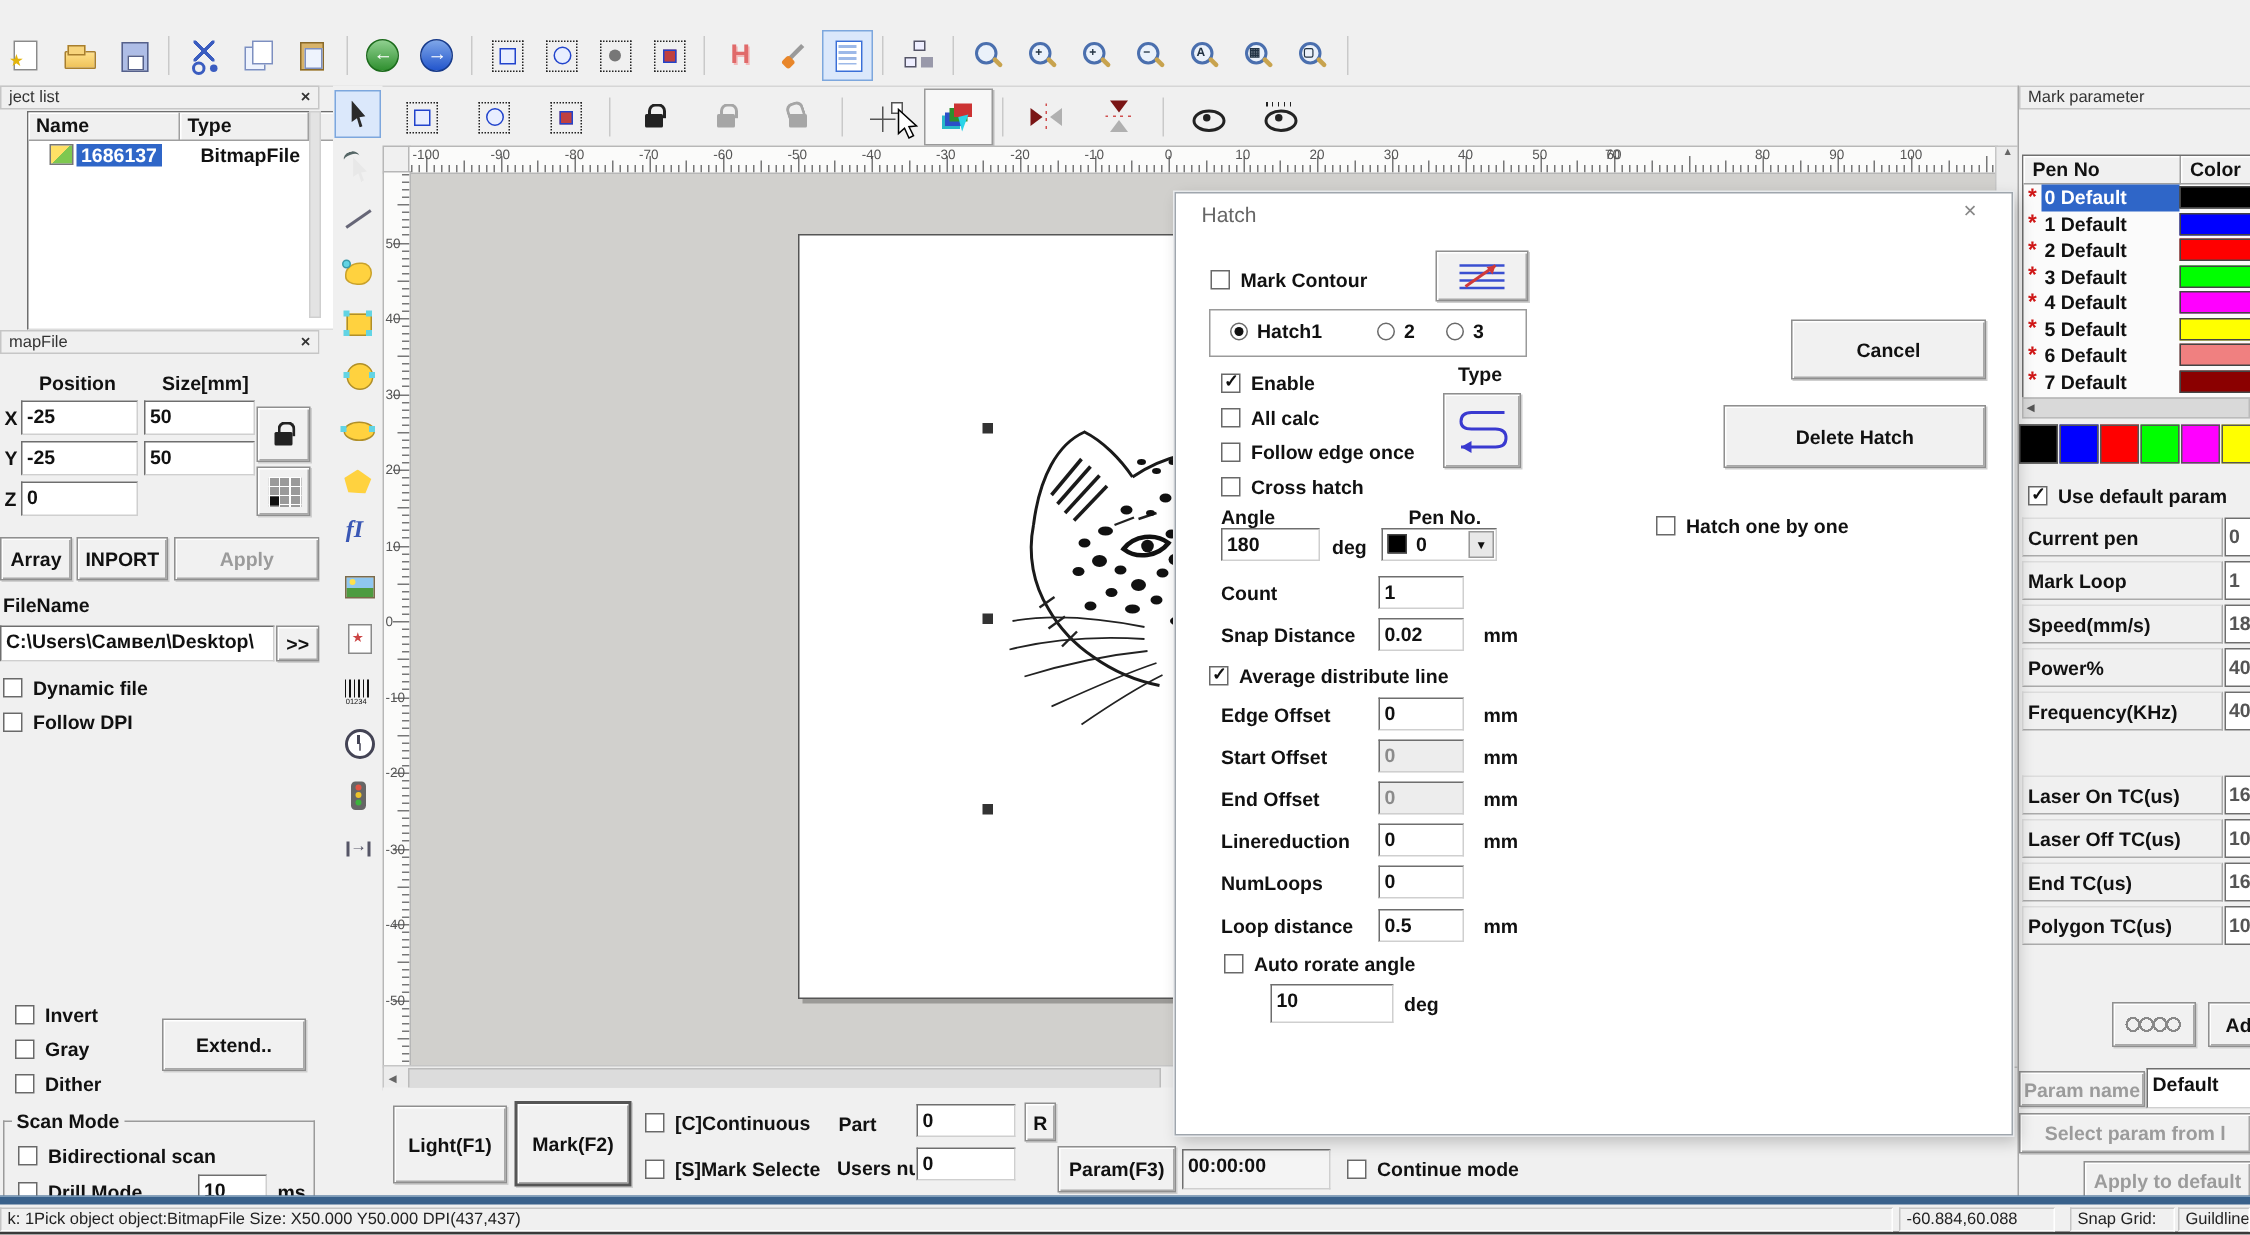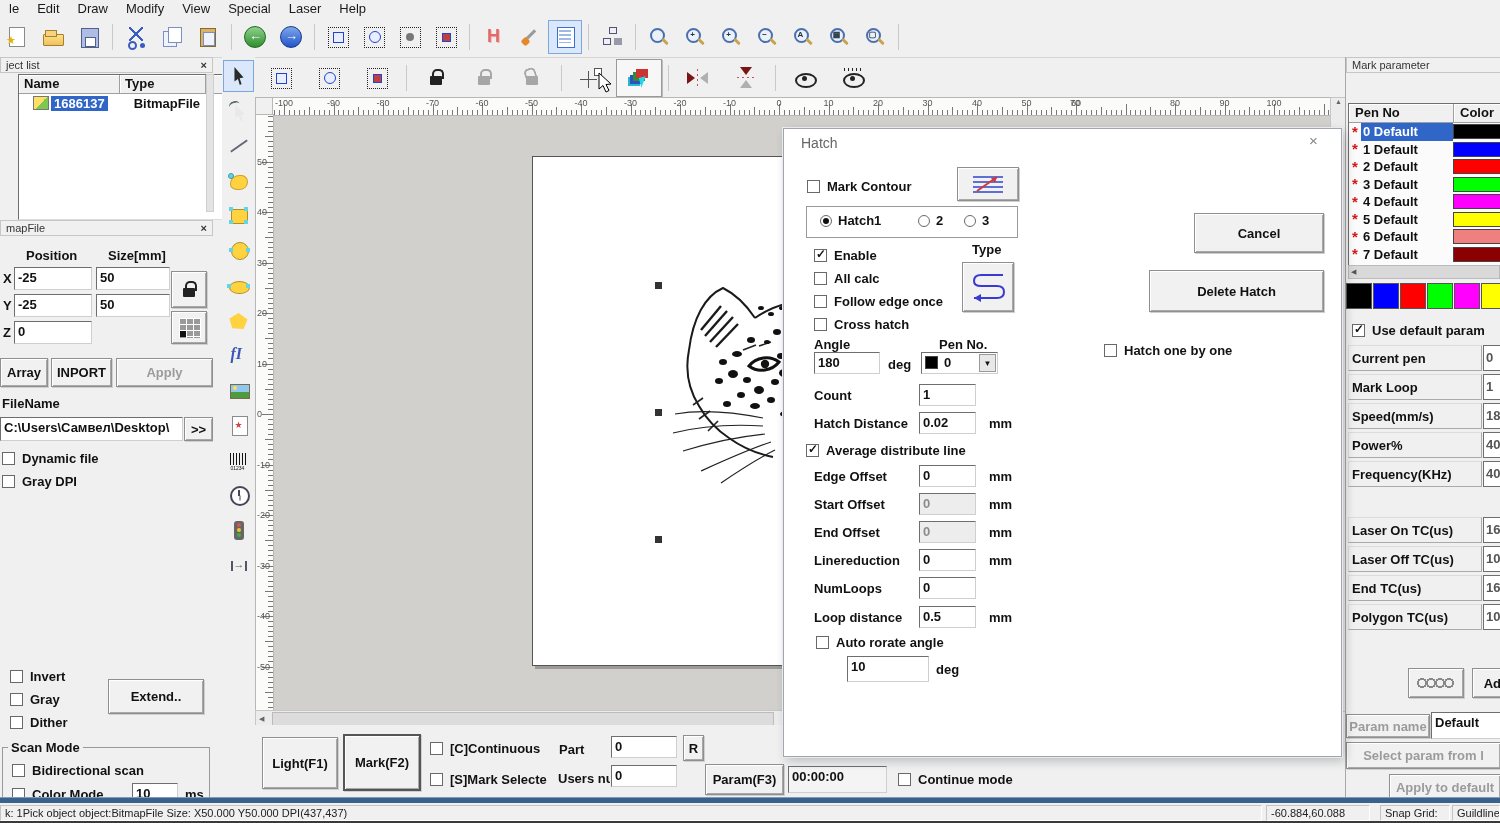--- a/index.html
+++ b/index.html
@@ -182,30 +182,20 @@
   .scell{position:absolute;top:2px;height:16px;font-size:11px;color:#222;padding:1px 4px;box-sizing:border-box;
      border:1px solid #c4c4c4;border-right-color:#fff;border-bottom-color:#fff;overflow:hidden;white-space:nowrap;}
   .cursor-svg{position:absolute;z-index:100;}
   .splitter-v{position:absolute;left:206px;top:74px;width:6px;height:136px;background:#e3e3e3;border:1px solid #cfcfcf;}
 </style>
 </head>
 <body>
 
 <div id="app">
 
-  <div class="menubar" id="menubar">
-      <div class="mitem">le</div>
-      <div class="mitem">Edit</div>
-      <div class="mitem">Draw</div>
-      <div class="mitem">Modify</div>
-      <div class="mitem">View</div>
-      <div class="mitem">Special</div>
-      <div class="mitem">Laser</div>
-      <div class="mitem">Help</div>
-    </div>
   <div class="toolbar1" id="toolbarMain">
       <div class="tb-btn">
         <div class="ic ic-new"></div>
       </div>
       <div class="tb-btn">
         <div class="ic ic-open"></div>
       </div>
       <div class="tb-btn">
         <div class="ic ic-save"></div>
       </div>
@@ -333,21 +323,21 @@
     <div class="btn3d dis" style="left:116px;top:138px;width:97px;height:29px;">Apply</div>
     <div class="lbl" style="left:2px;top:176px;">FileName</div>
     <div class="fld" style="left:0;top:197px;width:183px;height:24px;">C:\Users\Самвел\Desktop\</div>
     <div class="btn3d" style="left:184px;top:197px;width:29px;height:24px;">&gt;&gt;</div>
     <div class="cb" style="left:2px;top:231px;">
         <span class="box"></span>
         <span>Dynamic file</span>
       </div>
     <div class="cb" style="left:2px;top:254px;">
         <span class="box"></span>
-        <span>Gray DPI</span>
+        <span>Follow DPI</span>
       </div>
     <div class="cb" style="left:10px;top:449px;">
         <span class="box"></span>
         <span>Invert</span>
       </div>
     <div class="cb" style="left:10px;top:472px;">
         <span class="box"></span>
         <span>Gray</span>
       </div>
     <div class="cb" style="left:10px;top:495px;">
@@ -356,21 +346,21 @@
       </div>
     <div class="btn3d" style="left:108px;top:459px;width:96px;height:35px;">Extend..</div>
     <div class="groupbox" style="left:2px;top:527px;width:206px;height:70px;border-bottom:none;"></div>
     <div class="lbl" style="left:8px;top:520px;background:#f0f0f0;padding:0 3px;">Scan Mode</div>
     <div class="cb" style="left:12px;top:543px;">
         <span class="box"></span>
         <span>Bidirectional scan</span>
       </div>
     <div class="cb" style="left:12px;top:567px;">
         <span class="box"></span>
-        <span>Color Mode</span>
+        <span>Drill Mode</span>
       </div>
     <div class="fld" style="left:132px;top:563px;width:46px;height:20px;">10</div>
     <div class="lbl" style="left:185px;top:567px;">ms</div>
   </div>
   <div class="splitter-v"></div>
 
   <div class="drawbar" id="toolbarDraw">
       <div class="tb-btn pressed">
         <div class="ic ic-select"></div>
       </div>
@@ -1094,21 +1084,21 @@
     <div class="lbl" style="left:104px;top:228px;">deg</div>
     <div class="lbl" style="left:155px;top:208px;">Pen No.</div>
     <div class="fld" style="left:137px;top:223px;width:77px;height:22px;padding:2px 2px 2px 22px;">
       <span class="abs" style="left:3px;top:3px;width:13px;height:13px;background:#000;border:1px solid #444;"></span>
       <span>0</span>
       <span class="abs" style="right:1px;top:1px;width:17px;height:18px;background:#e8e8e8;border:1px solid #999;text-align:center;font-size:8px;line-height:18px;">▼</span>
     </div>
     <div id="hatchRows" class="abs" style="left:0;top:0;width:557px;height:627px;pointer-events:none;">
         <div class="lbl" style="left: 30px; top: 259px;">Count</div>
         <div class="fld" style="left: 135px; top: 255px; width: 57px; height: 22px; pointer-events: auto;">1</div>
-        <div class="lbl" style="left: 30px; top: 287px;">Hatch Distance</div>
+        <div class="lbl" style="left: 30px; top: 287px;">Snap Distance</div>
         <div class="fld" style="left: 135px; top: 283px; width: 57px; height: 22px; pointer-events: auto;">0.02</div>
         <div class="lbl" style="left: 205px; top: 287px;">mm</div>
         <div class="lbl" style="left: 30px; top: 340px;">Edge Offset</div>
         <div class="fld" style="left: 135px; top: 336px; width: 57px; height: 22px; pointer-events: auto;">0</div>
         <div class="lbl" style="left: 205px; top: 340px;">mm</div>
         <div class="lbl" style="left: 30px; top: 368px;">Start Offset</div>
         <div class="fld dis" style="left: 135px; top: 364px; width: 57px; height: 22px; pointer-events: auto;">0</div>
         <div class="lbl" style="left: 205px; top: 368px;">mm</div>
         <div class="lbl" style="left: 30px; top: 396px;">End Offset</div>
         <div class="fld dis" style="left: 135px; top: 392px; width: 57px; height: 22px; pointer-events: auto;">0</div>

